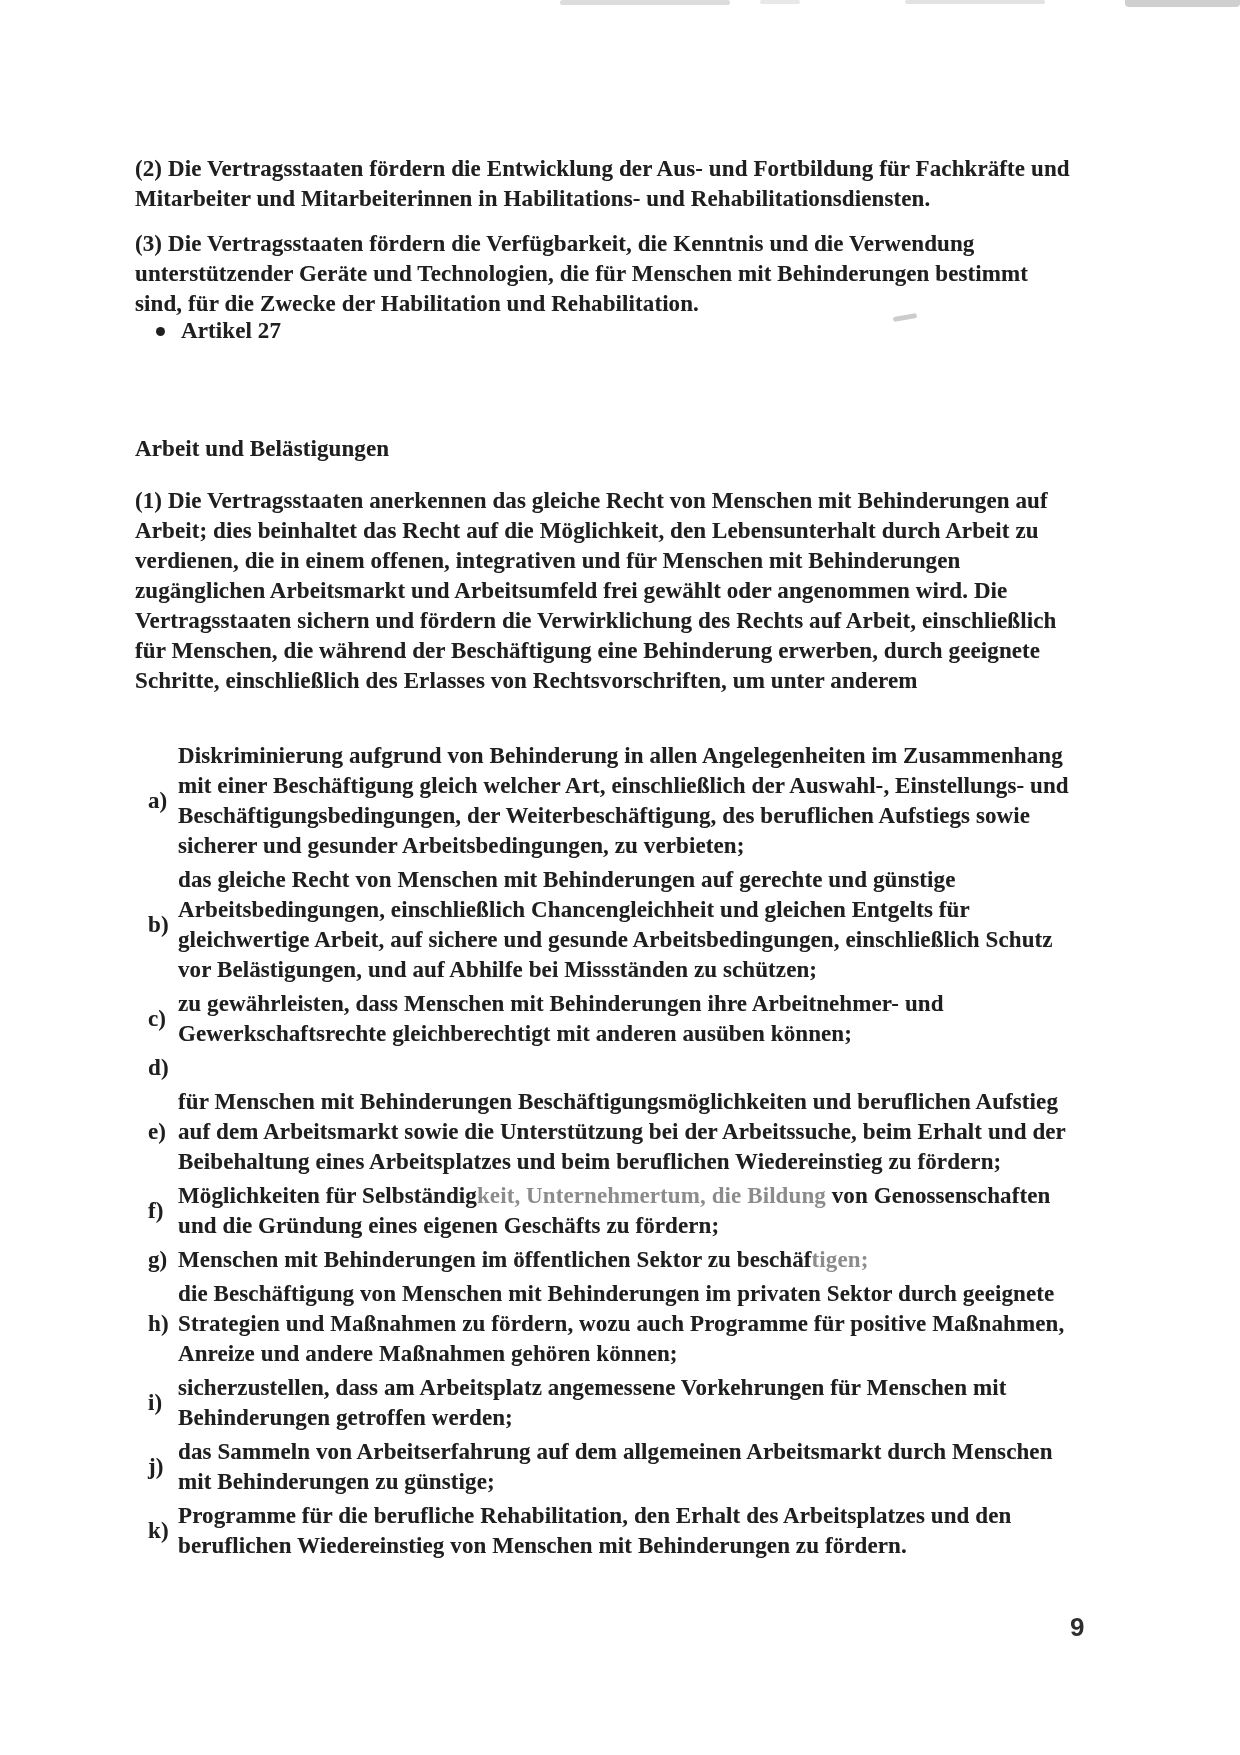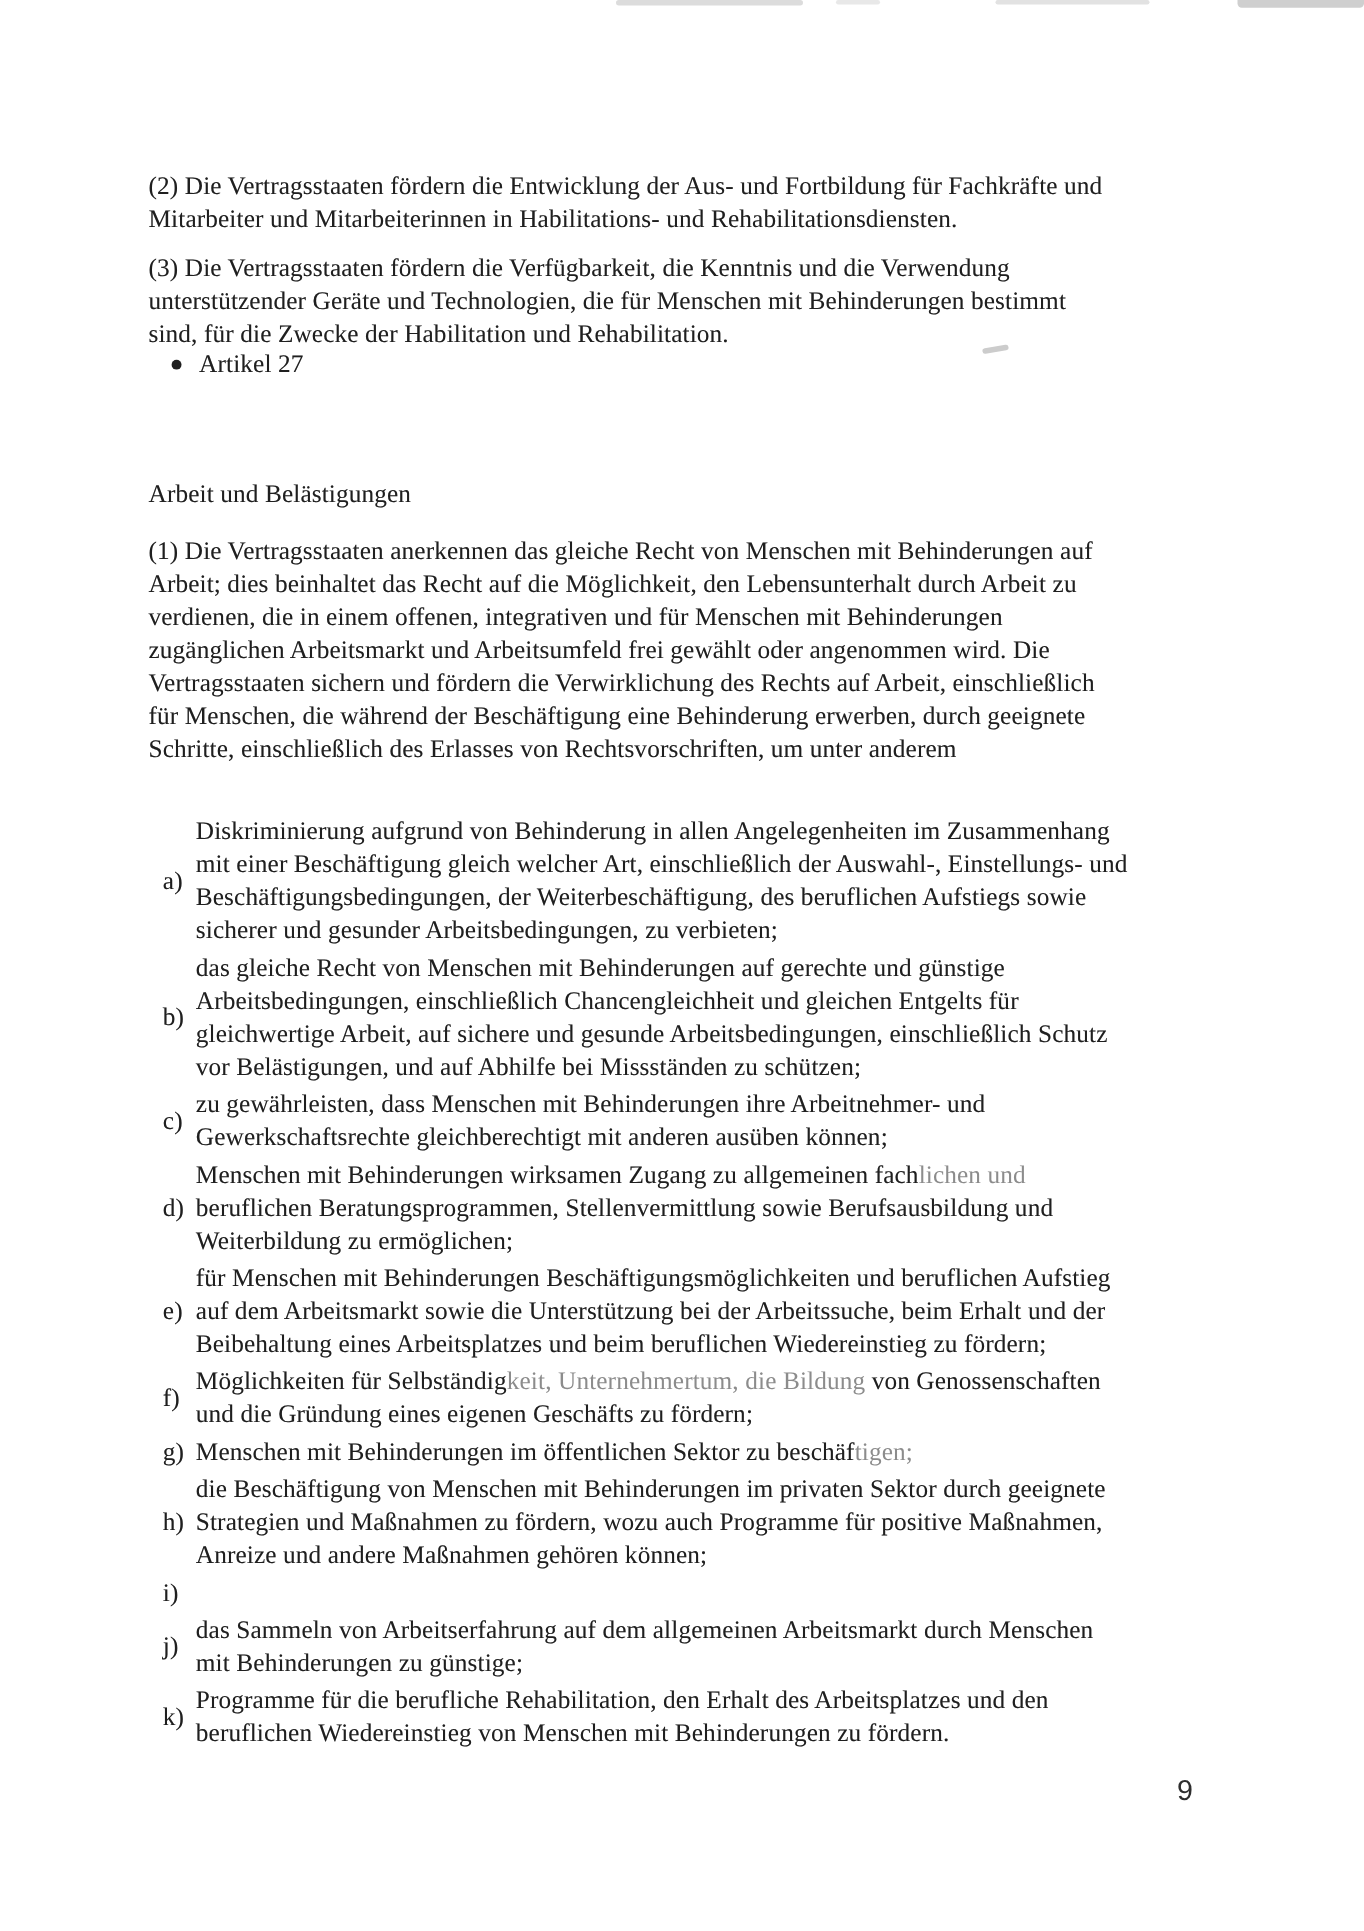--- a/index.html
+++ b/index.html
@@ -8,20 +8,21 @@
     --paper:#ffffff;
   }
   html,body{margin:0;padding:0;background:#ffffff;}
   .page{
     position:relative;
     width:1240px;height:1732px;
     background:var(--paper);
     overflow:hidden;
     font-family:"Liberation Serif","DejaVu Serif",serif;
     color:var(--ink);
+    font-weight:bold;
   }
   .block{
     position:absolute;
     left:135px;
     font-size:23px;
     line-height:30px;
     letter-spacing:0.1px;
     text-shadow:0 0 0.6px rgba(0,0,0,0.28);
   }
   .lines{white-space:pre;}
@@ -120,23 +121,20 @@
 gleichwertige Arbeit, auf sichere und gesunde Arbeitsbedingungen, einschließlich Schutz
 vor Belästigungen, und auf Abhilfe bei Missständen zu schützen;</span>
       </li>
       <li class="item">
         <span class="item-label">c)</span>
         <span class="item-text lines">zu gewährleisten, dass Menschen mit Behinderungen ihre Arbeitnehmer- und
 Gewerkschaftsrechte gleichberechtigt mit anderen ausüben können;</span>
       </li>
       <li class="item">
         <span class="item-label">d)</span>
-        <span class="item-text lines">Menschen mit Behinderungen wirksamen Zugang zu allgemeinen fach<span class="fade">lichen und</span>
-beruflichen Beratungsprogrammen, Stellenvermittlung sowie Berufsausbildung und
-Weiterbildung zu ermöglichen;</span>
       </li>
       <li class="item">
         <span class="item-label">e)</span>
         <span class="item-text lines">für Menschen mit Behinderungen Beschäftigungsmöglichkeiten und beruflichen Aufstieg
 auf dem Arbeitsmarkt sowie die Unterstützung bei der Arbeitssuche, beim Erhalt und der
 Beibehaltung eines Arbeitsplatzes und beim beruflichen Wiedereinstieg zu fördern;</span>
       </li>
       <li class="item">
         <span class="item-label">f)</span>
         <span class="item-text lines">Möglichkeiten für Selbständig<span class="fade">keit, Unternehmertum, die Bildung</span> von Genossenschaften
@@ -147,20 +145,22 @@
         <span class="item-text lines">Menschen mit Behinderungen im öffentlichen Sektor zu beschäf<span class="fade">tigen;</span></span>
       </li>
       <li class="item">
         <span class="item-label">h)</span>
         <span class="item-text lines">die Beschäftigung von Menschen mit Behinderungen im privaten Sektor durch geeignete
 Strategien und Maßnahmen zu fördern, wozu auch Programme für positive Maßnahmen,
 Anreize und andere Maßnahmen gehören können;</span>
       </li>
       <li class="item">
         <span class="item-label">i)</span>
+        <span class="item-text lines">sicherzustellen, dass am Arbeitsplatz angemessene Vorkehrungen für Menschen mit
+Behinderungen getroffen werden;</span>
       </li>
       <li class="item">
         <span class="item-label">j)</span>
         <span class="item-text lines">das Sammeln von Arbeitserfahrung auf dem allgemeinen Arbeitsmarkt durch Menschen
 mit Behinderungen zu günstige;</span>
       </li>
       <li class="item">
         <span class="item-label">k)</span>
         <span class="item-text lines">Programme für die berufliche Rehabilitation, den Erhalt des Arbeitsplatzes und den
 beruflichen Wiedereinstieg von Menschen mit Behinderungen zu fördern.</span>

